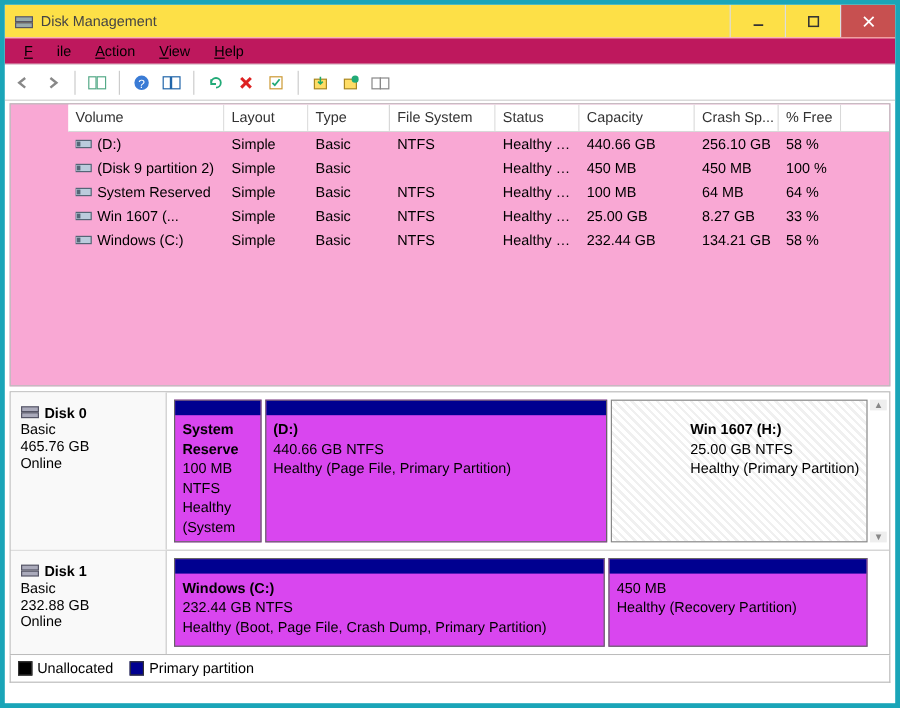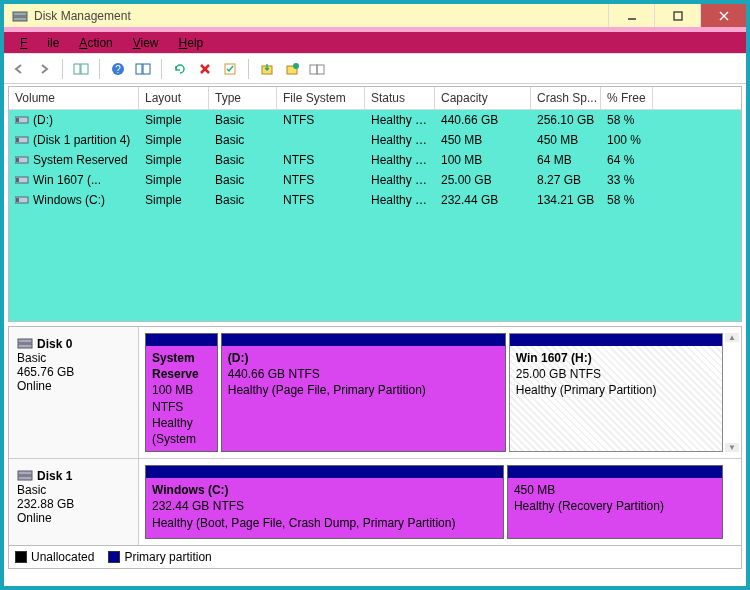--- a/index.html
+++ b/index.html
@@ -8,24 +8,24 @@
     font-family: "Segoe UI", Tahoma, sans-serif;
     font-size: 12px;
     background: #fff;
     width: 750px;
     height: 590px;
     overflow: hidden;
     border: 4px solid #1aa5b8;
   }
   .titlebar {
     height: 28px;
-    background: #fef9c3;
+    background: #fde047;
     display: flex;
     align-items: center;
-    border-bottom: 5px solid #f9a8d4;
+    border-bottom: 1px solid #f9a8d4;
   }
   .titlebar .app-icon {
     width: 16px; height: 16px; margin: 0 6px 0 8px;
     display: inline-block;
   }
   .titlebar .title { flex: 1; color: #444; font-size: 12px; }
   .win-btns { display: flex; height: 100%; }
   .win-btn {
     width: 46px; display: flex; align-items: center; justify-content: center;
     border-left: 1px solid #ddd;
@@ -39,21 +39,21 @@
   .menubar span u { text-decoration: underline; }
   .toolbar {
     height: 30px; display: flex; align-items: center; padding: 0 4px;
     border-bottom: 1px solid #d0d0d0; background: #fff; gap: 3px;
   }
   .tool-sep { width: 1px; height: 20px; background: #ccc; margin: 0 4px; }
   .tool-btn { width: 22px; height: 22px; display: flex; align-items: center; justify-content: center; border: 1px solid transparent; }
   .tool-btn svg { display: block; }
   .volumes {
     border: 1px solid #bcbcbc; margin: 2px 4px 0 4px;
-    height: 236px; overflow: hidden; background: #5eead4;
+    height: 236px; overflow: hidden; background: #f9a8d4; padding-left: 48px;
   }
   .vol-header { display: flex; border-bottom: 1px solid #d8d8d8; background: #fff; }
   .vol-h {
     padding: 4px 6px; border-right: 1px solid #d8d8d8;
     background: #fff; color: #333; white-space: nowrap; overflow: hidden;
     position: relative;
   }
   .vol-h.last { border-right: none; flex: 1; }
   .vol-row { display: flex; padding: 1px 0; }
   .vol-cell { padding: 2px 6px; white-space: nowrap; overflow: hidden; text-overflow: ellipsis; }
@@ -231,21 +231,21 @@
         <div class="vol-cell col-fs">NTFS</div>
         <div class="vol-cell col-status">Healthy (P...</div>
         <div class="vol-cell col-cap">440.66 GB</div>
         <div class="vol-cell col-free">256.10 GB</div>
         <div class="vol-cell col-pct">58 %</div>
       </div>
       <div class="vol-row">
         <div class="vol-cell col-vol"><span class="vol-icon"><svg width="14" height="10">
               <rect x="0" y="2" width="13" height="6" fill="#bcd" stroke="#567"></rect>
               <rect x="1" y="3" width="3" height="4" fill="#567"></rect>
-            </svg></span><span>(Disk 1 partition 4)</span></div>
+            </svg></span><span>(Disk 9 partition 2)</span></div>
         <div class="vol-cell col-layout">Simple</div>
         <div class="vol-cell col-type">Basic</div>
         <div class="vol-cell col-fs"></div>
         <div class="vol-cell col-status">Healthy (R...</div>
         <div class="vol-cell col-cap">450 MB</div>
         <div class="vol-cell col-free">450 MB</div>
         <div class="vol-cell col-pct">100 %</div>
       </div>
       <div class="vol-row">
         <div class="vol-cell col-vol"><span class="vol-icon"><svg width="14" height="10">
@@ -304,21 +304,21 @@
         <div class="disk-layout">
           <div class="part-row">
             <div class="part" style="flex: 1 1 0%;">
               <div class="stripe"></div>
               <div class="part-body"><b>System Reserve</b><br><span>100 MB NTFS</span><br><span>Healthy (System</span></div>
             </div>
             <div class="part" style="flex: 4 1 0%;">
               <div class="stripe"></div>
               <div class="part-body"><b>(D:)</b><br><span>440.66 GB NTFS</span><br><span>Healthy (Page File, Primary Partition)</span></div>
             </div>
-            <div class="part selected" style="flex: 3 1 0%;">
+            <div class="part selected" style="flex: 3 1 0%; align-items: flex-end;">
               <div class="stripe"></div>
               <div class="part-body"><b>Win 1607  (H:)</b><br><span>25.00 GB NTFS</span><br><span>Healthy (Primary Partition)</span></div>
             </div>
           </div>
           <div class="scroll-ind">
             <div class="arr">▲</div>
             <div class="arr">▼</div>
           </div>
         </div>
       </div>

